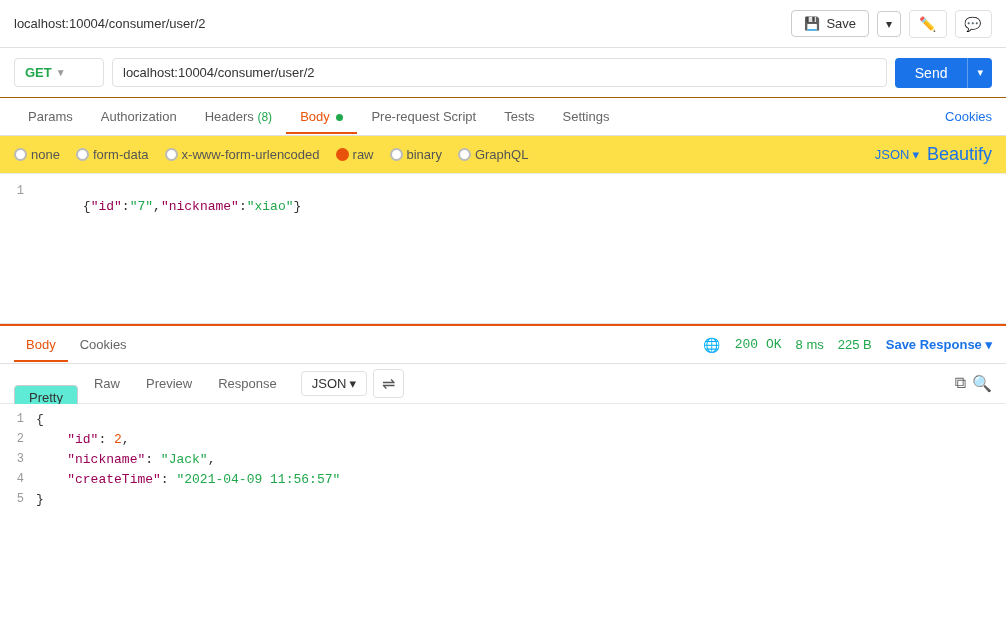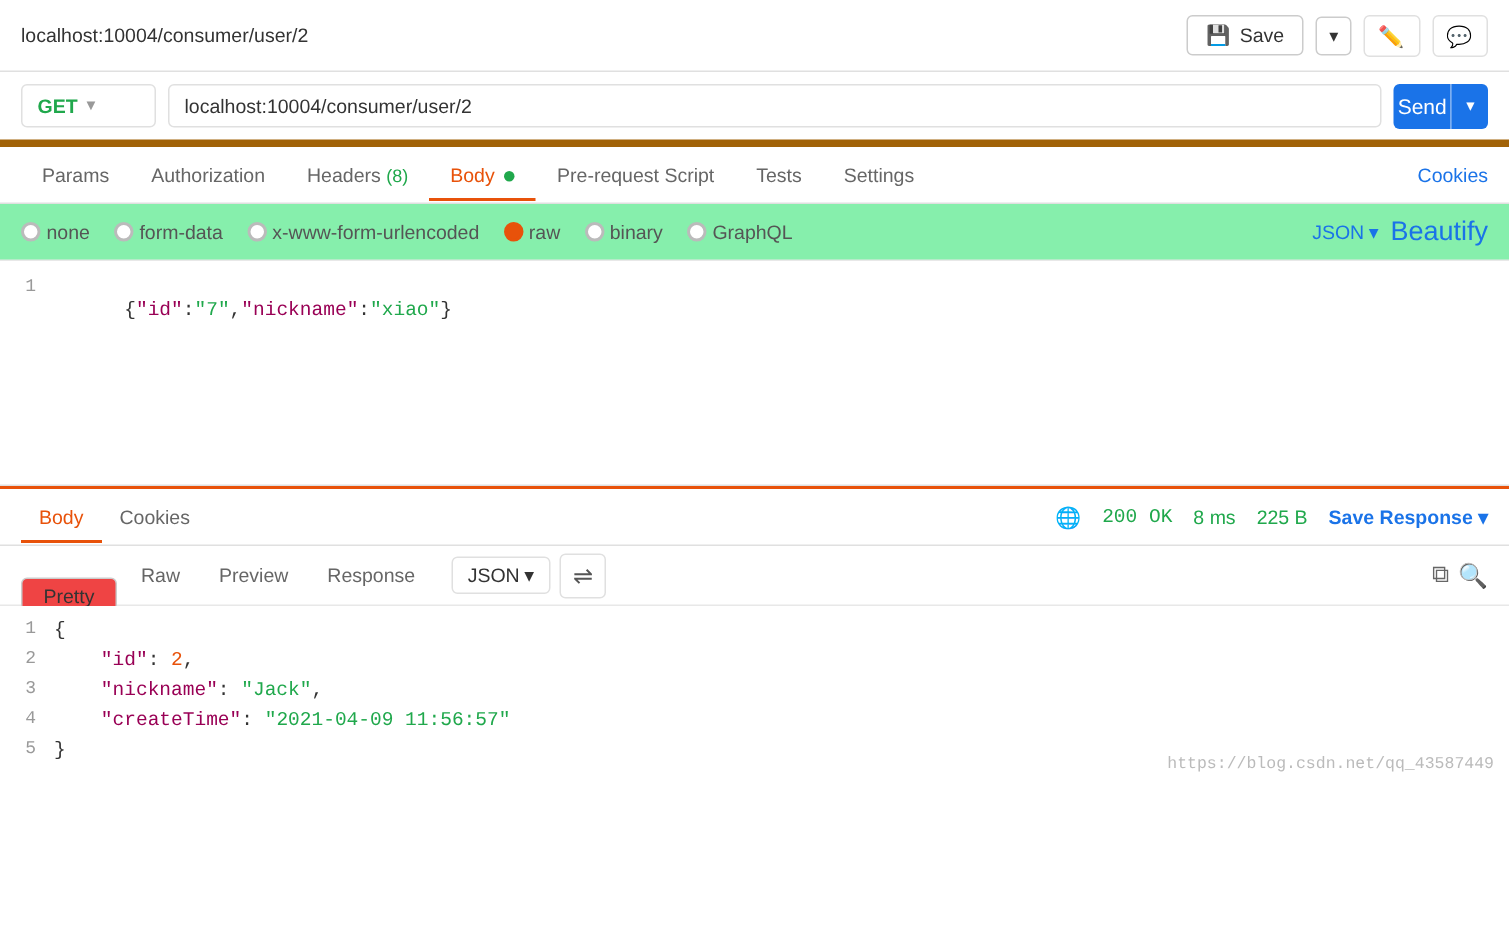--- a/index.html
+++ b/index.html
@@ -27,37 +27,37 @@
       border-radius: 4px; cursor: pointer; font-size: 14px; color: #e8a000;
     }
     .icon-btn2 {
       border: 1px solid #e0e0e0; background: #fff; padding: 5px 9px;
       border-radius: 4px; cursor: pointer; font-size: 14px; color: #999;
     }
 
     
     .request-bar {
       display: flex; align-items: center; padding: 10px 14px; gap: 8px;
-      border-bottom: 5px solid #a16207; height: 50px;
+      border-bottom: 1px solid #a16207; height: 50px;
     }
     .method-select {
       display: flex; align-items: center; gap: 4px;
       border: 1px solid #e0e0e0; padding: 6px 10px;
       border-radius: 4px; cursor: pointer; font-size: 13px;
       font-weight: 600; color: #20a84c; min-width: 90px;
       background: #fff;
     }
     .method-arrow { color: #999; font-size: 10px; }
     .url-input {
       flex: 1; border: 1px solid #e0e0e0; border-radius: 4px;
       padding: 6px 10px; font-size: 13px; color: #333; outline: none;
     }
     .send-btn {
       background: #1a73e8; color: #fff; border: none;
-      padding: 7px 3px; border-radius: 4px 0 0 4px;
+      padding: 7px 20px; border-radius: 4px 0 0 4px;
       cursor: pointer; font-size: 14px; font-weight: 500;
     }
     .send-arrow {
       background: #1a73e8; color: #fff; border: none; border-left: 1px solid rgba(255,255,255,0.3);
       padding: 7px 9px; border-radius: 0 4px 4px 0;
       cursor: pointer; font-size: 11px;
     }
     .send-group { display: flex; }
 
     
@@ -71,21 +71,21 @@
       color: #666; border-bottom: 2px solid transparent; margin-bottom: -1px;
     }
     .tab.active { color: #e8520a; border-bottom: 2px solid #e8520a; font-weight: 500; }
     .tab .badge { color: #20a84c; font-size: 12px; }
     .tab .dot { display: inline-block; width: 7px; height: 7px; background: #20a84c; border-radius: 50%; margin-left: 3px; vertical-align: middle; }
     .tabs-right { margin-left: auto; color: #1a73e8; cursor: pointer; font-size: 13px; }
 
     
     .body-type-bar {
       display: flex; align-items: center; padding: 8px 14px; gap: 16px;
-      border-bottom: 1px solid #e8e8e8; background: #86efac; height: 38px;
+      border-bottom: 1px solid #e8e8e8; background: #fde047; height: 38px;
     }
     .radio-option { display: flex; align-items: center; gap: 4px; cursor: pointer; font-size: 13px; color: #555; }
     .radio-circle {
       width: 13px; height: 13px; border-radius: 50%;
       border: 2px solid #bbb; background: #fff; flex-shrink: 0;
     }
     .radio-circle.active { border-color: #e8520a; background: #e8520a; }
     .body-right { margin-left: auto; display: flex; align-items: center; gap: 8px; }
     .json-select {
       border: none; font-size: 13px; color: #1a73e8; cursor: pointer;
@@ -131,21 +131,21 @@
     
     .resp-format-bar {
       display: flex; align-items: center; padding: 6px 14px; gap: 6px;
       border-bottom: 1px solid #e8e8e8; background: #fff; height: 40px;
     }
     .pretty-btn {
       background: #fff; border: 1px solid #e0e0e0; padding: 4px 14px;
       border-radius: 4px; cursor: pointer; font-size: 13px; color: #333;
       font-weight: 500;
     }
-    .pretty-btn.active { background: #ef4444; border-color: #ccc; margin-top: 28px; }
+    .pretty-btn.active { background: #5eead4; border-color: #ccc; margin-top: 28px; }
     .format-tab { padding: 4px 10px; cursor: pointer; font-size: 13px; color: #666; }
     .json-sel2 { display: flex; align-items: center; gap: 3px; color: #333; font-size: 13px; cursor: pointer; border: 1px solid #e0e0e0; padding: 4px 10px; border-radius: 4px; margin-left: 8px; }
     .wrap-icon { padding: 4px 8px; cursor: pointer; font-size: 16px; color: #555; border: 1px solid #e0e0e0; border-radius: 4px; }
     .resp-right { margin-left: auto; display: flex; gap: 6px; }
     .copy-icon { cursor: pointer; font-size: 16px; color: #666; }
     .search-icon-btn { cursor: pointer; font-size: 16px; color: #666; }
 
     
     .resp-body {
       font-family: 'Courier New', monospace; font-size: 13px;
@@ -291,15 +291,14 @@
       <span class="line-content">    <span class="c-key">"nickname"</span><span class="c-colon">: </span><span class="c-str">"Jack"</span><span class="c-colon">,</span></span>
     </div>
     <div class="code-line">
       <span class="line-num">4</span>
       <span class="line-content">    <span class="c-key">"createTime"</span><span class="c-colon">: </span><span class="c-str">"2021-04-09 11:56:57"</span></span>
     </div>
     <div class="code-line">
       <span class="line-num">5</span>
       <span class="line-content"><span class="c-brace">}</span></span>
     </div>
-    <div class="watermark">https://blog.csdn.net/qq_43587449</div>
   </div>
 </div>
 
 </body></html>

